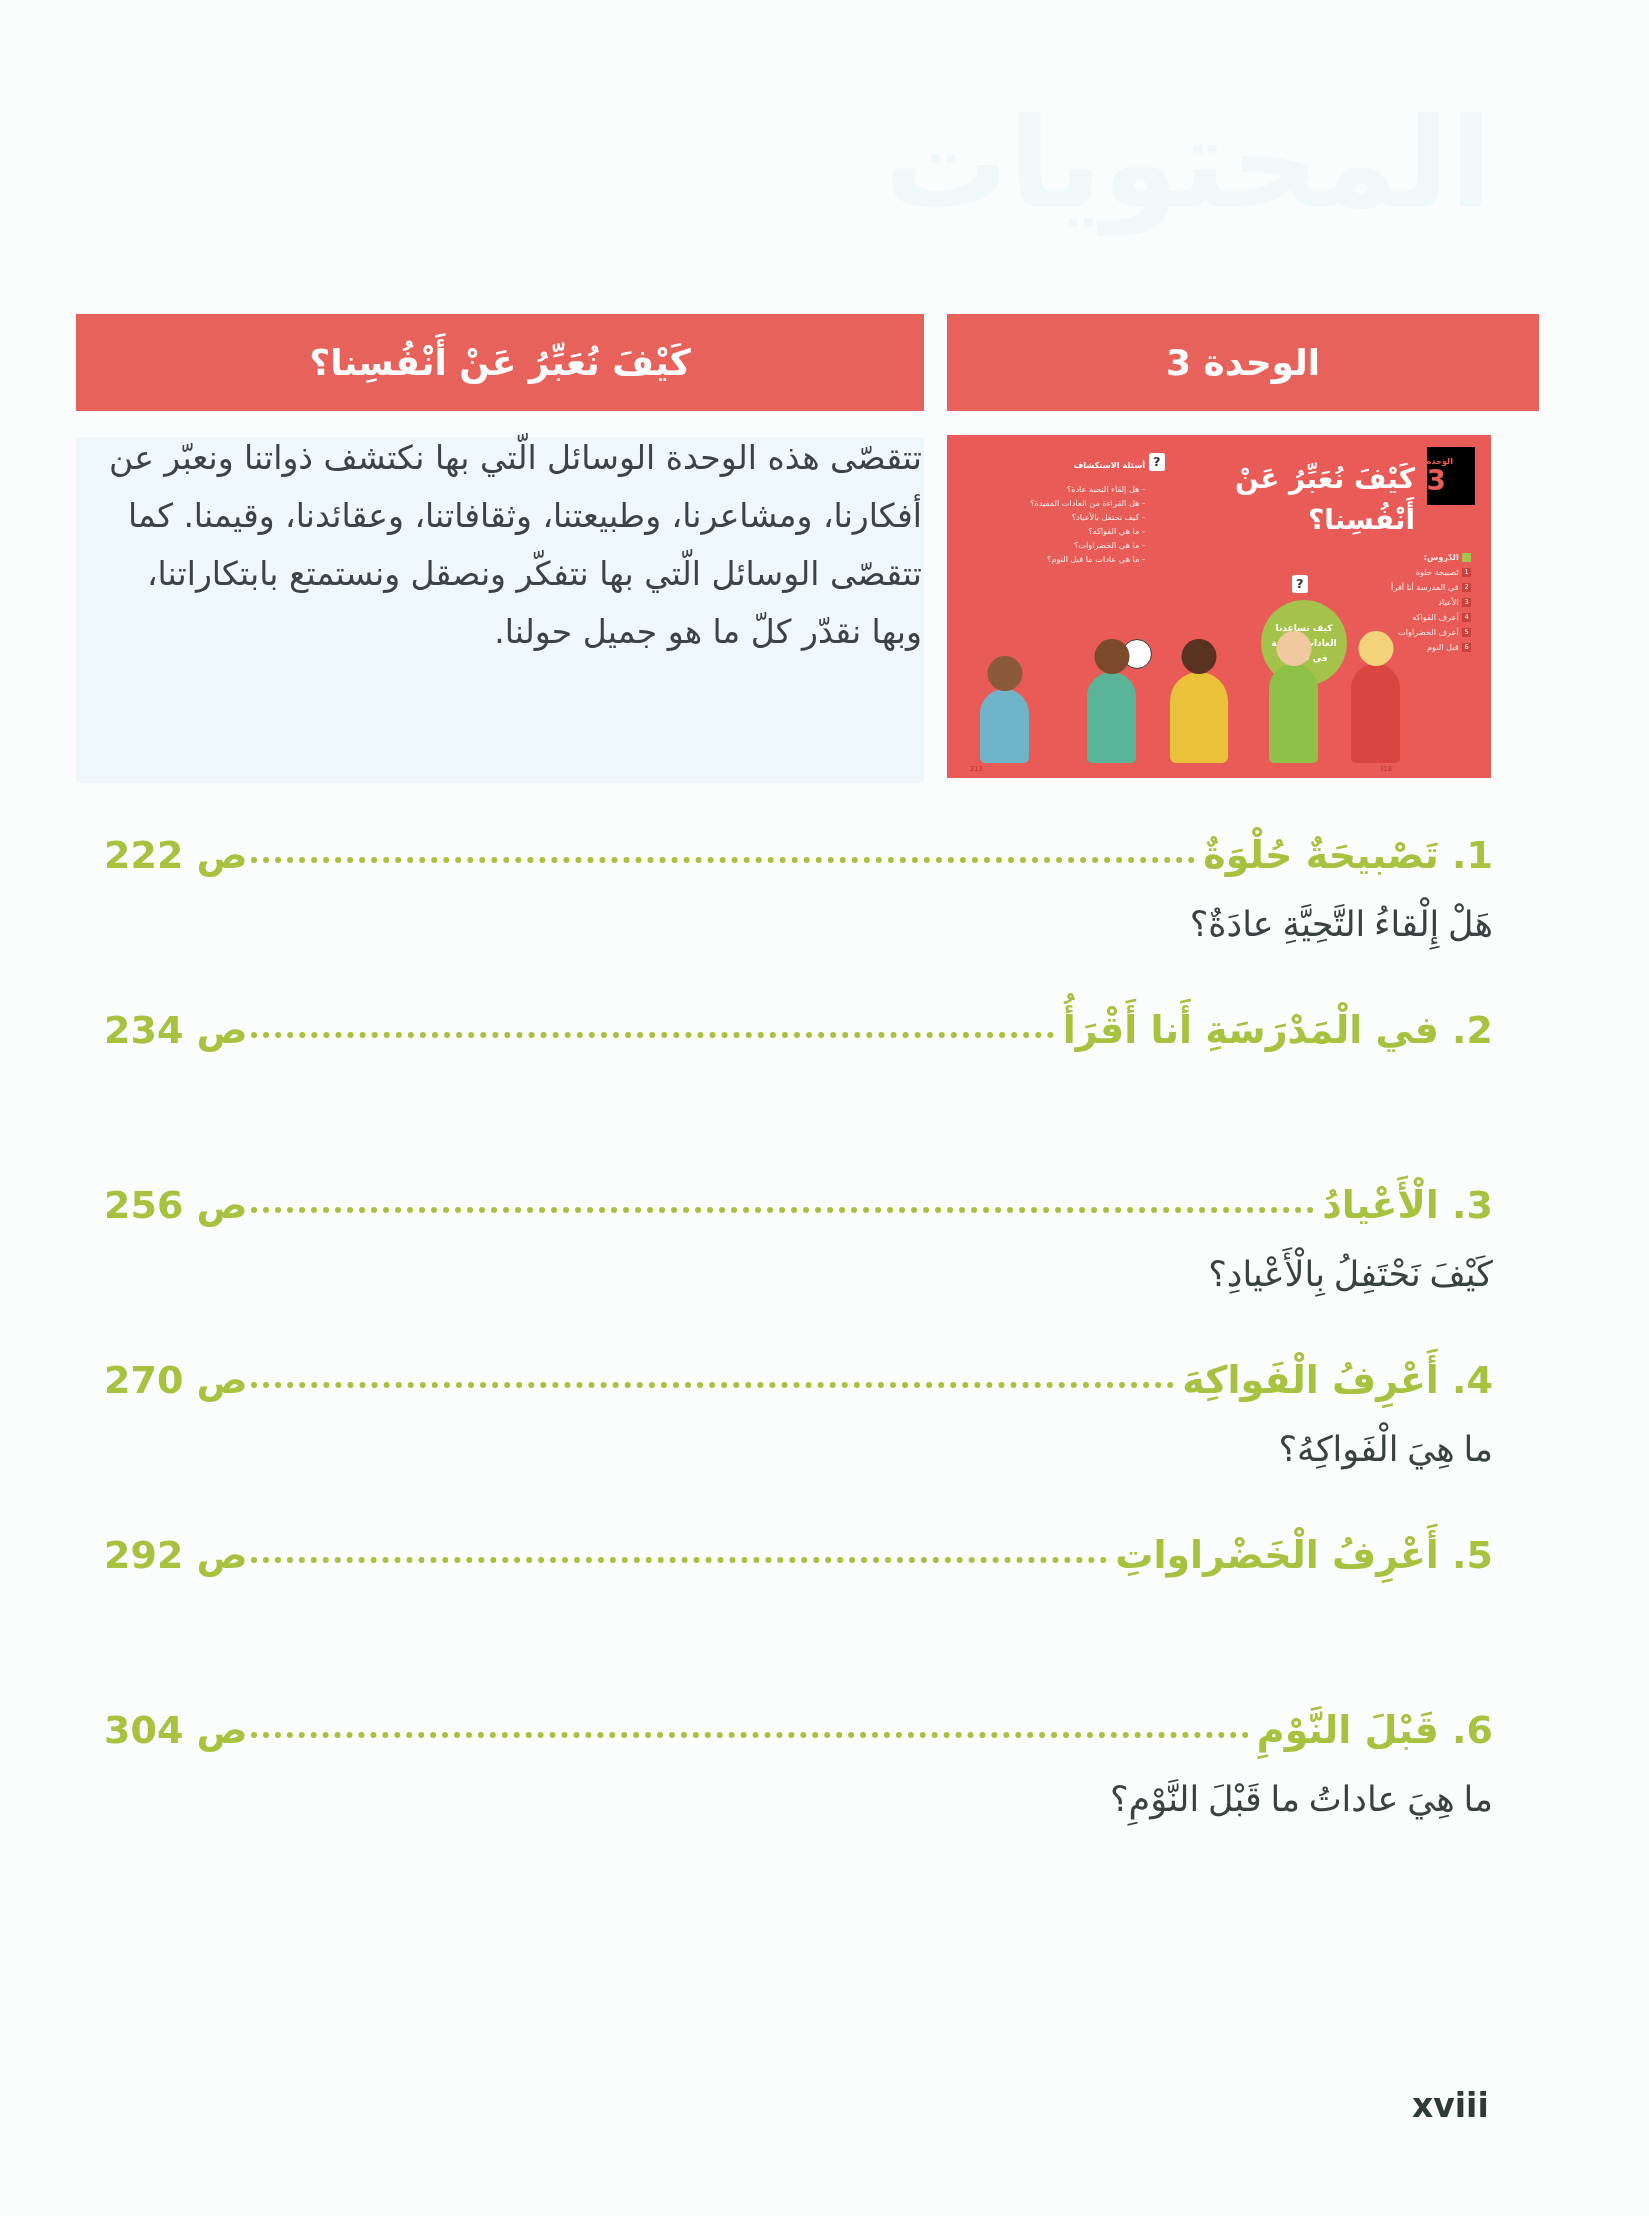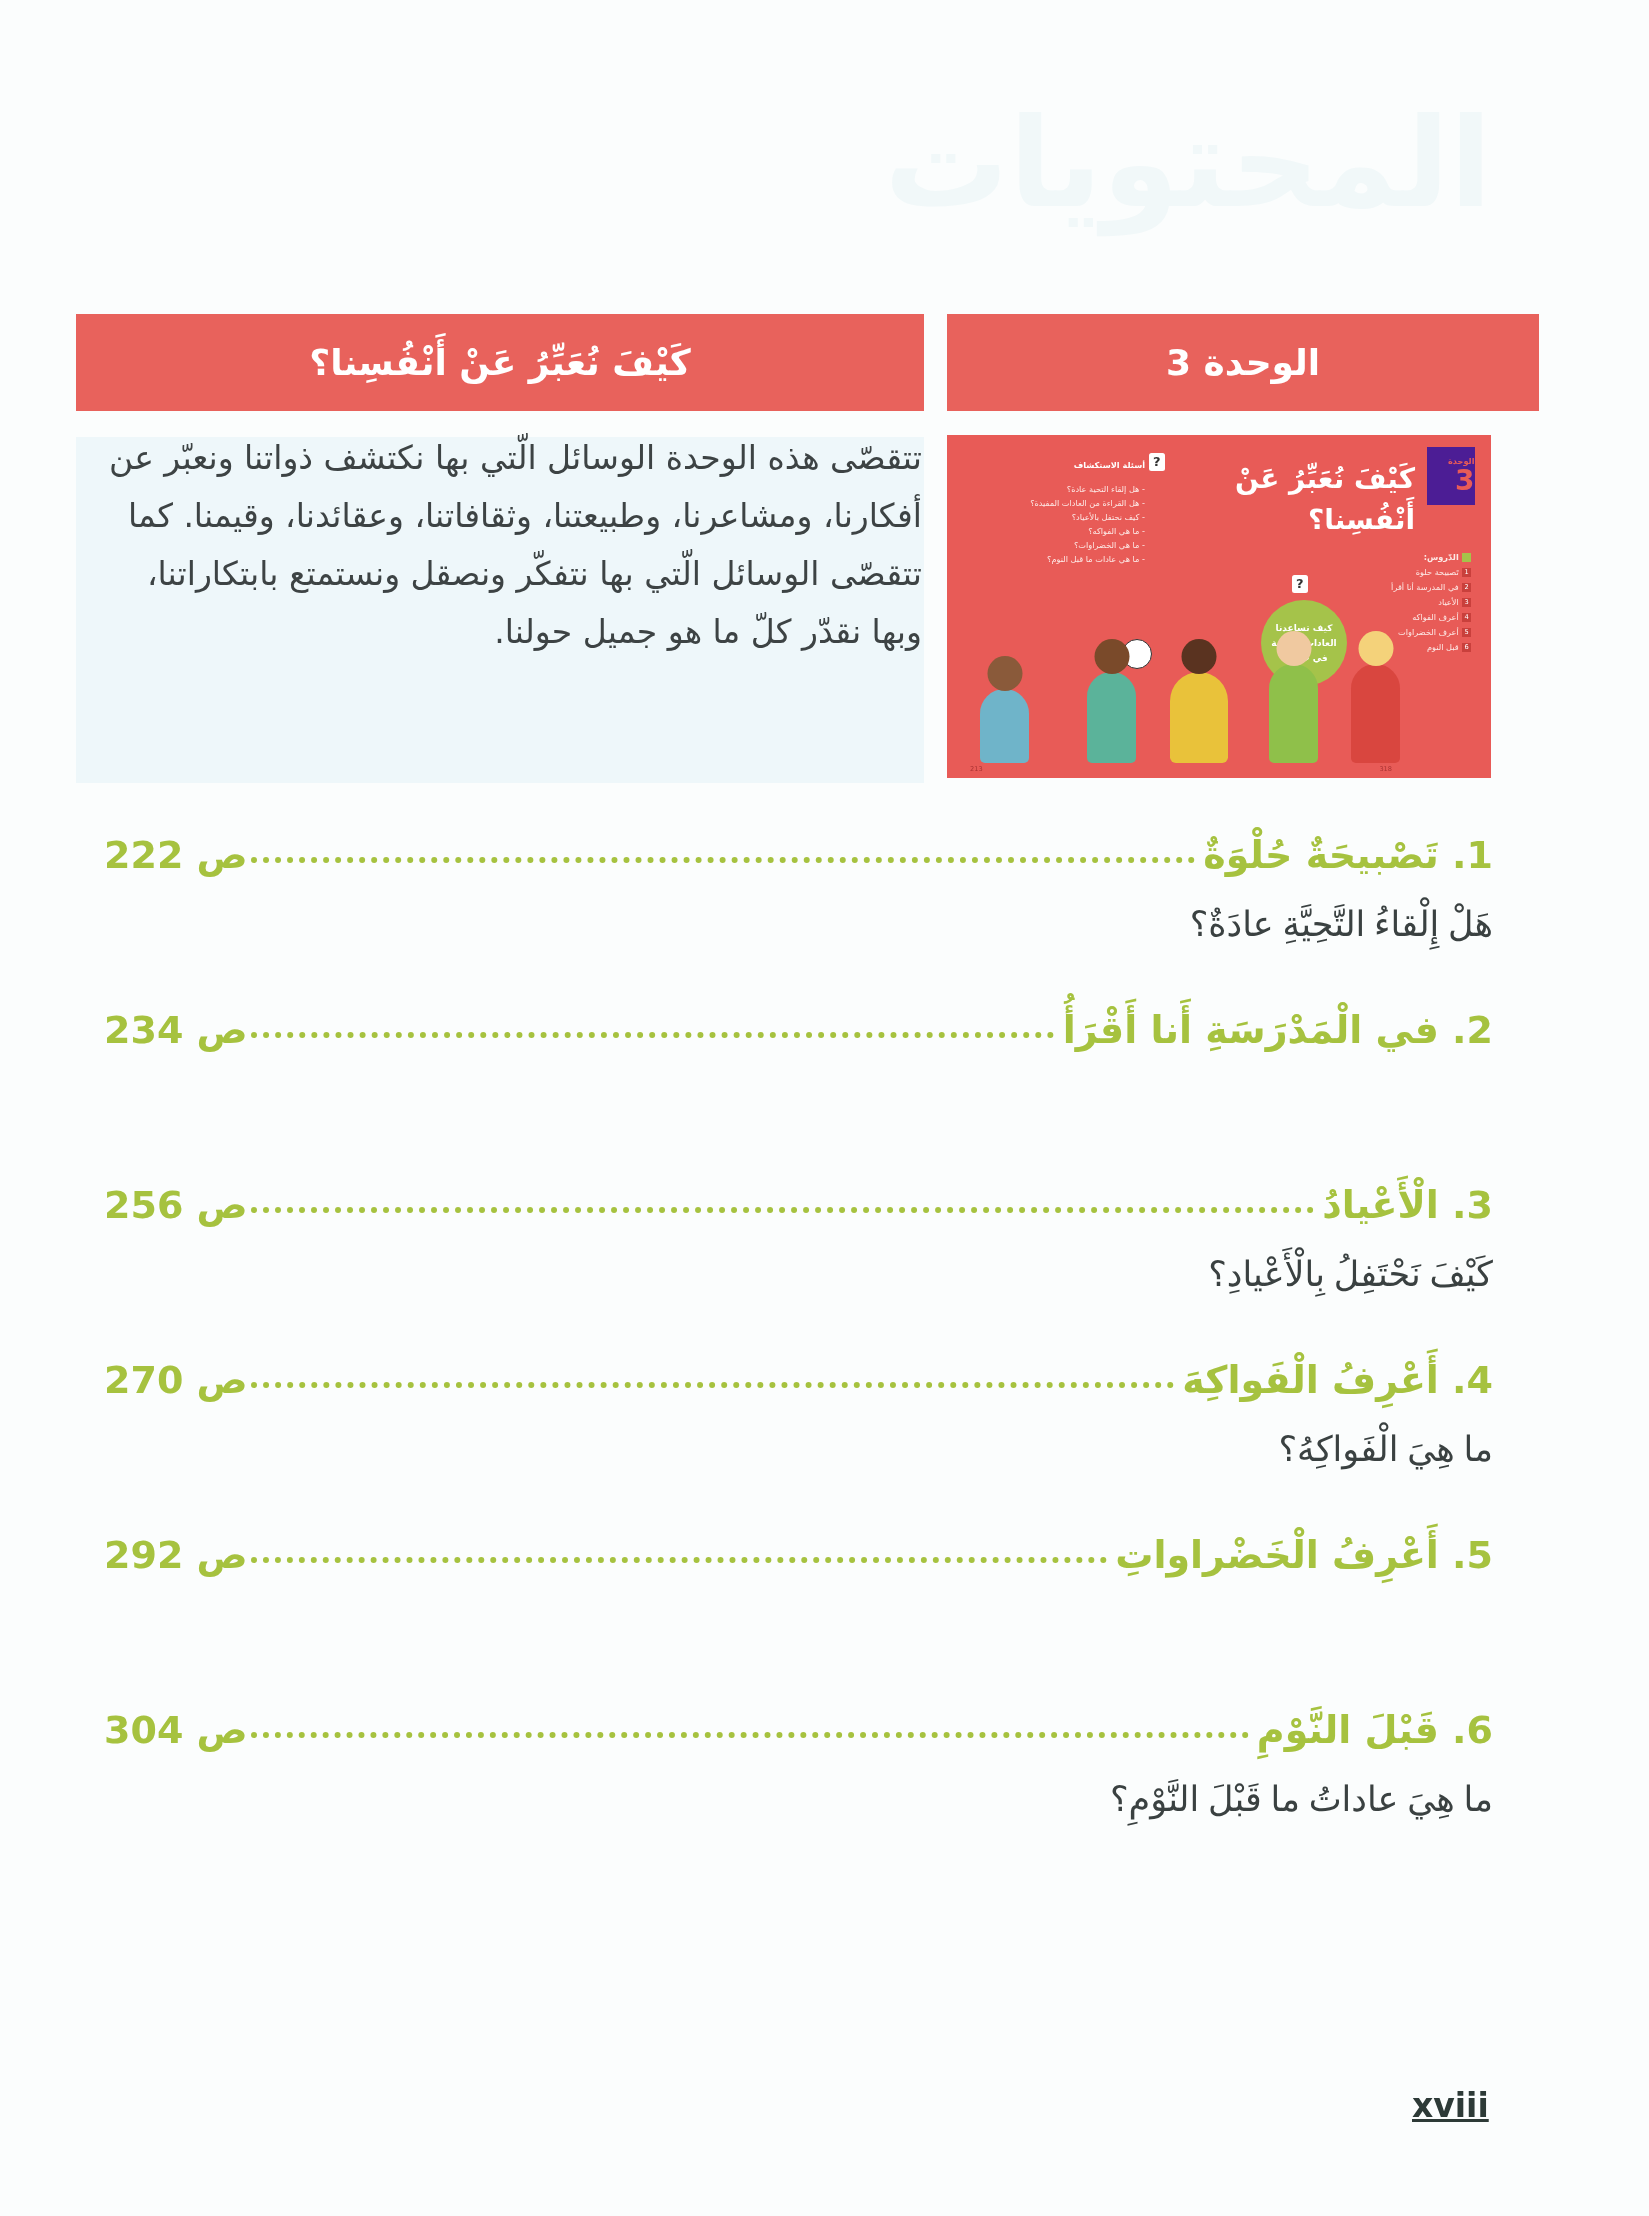--- a/index.html
+++ b/index.html
@@ -58,22 +58,22 @@
     .cover {
       position: absolute;
       top: 435px; left: 947px;
       width: 544px; height: 343px;
       background: #e85b57;
       overflow: hidden;
       direction: rtl;
     }
     .cover-unit-box {
       position: absolute; top: 11.5px; right: 16.5px;
-      width: 48px; height: 58px; background: #4c1d95;
-      display: flex; flex-direction: column; align-items: flex-start; justify-content: center;
+      width: 48px; height: 58px; background: #000000;
+      display: flex; flex-direction: column; align-items: flex-end; justify-content: center;
       color: #e85b57; font-weight: bold;
     }
     .cover-unit-box .lbl { font-size: 8.2px; }
     .cover-unit-box .num { font-size: 28px; line-height: 30px; }
     .cover-title {
       position: absolute; top: 23px; right: 76px;
       color: #fff; font-weight: bold; font-size: 28px; line-height: 41px;
       text-align: right; width: 181px;
     }
     .cover-lessons {
@@ -128,21 +128,21 @@
       border-bottom: 6.6px dotted #a6c23f;
       margin: 0 3.3px; position: relative; top: -5px;
     }
     .toc-page { white-space: nowrap; direction: rtl; margin-left: 28px; }
     .toc-question {
       font-size: 35px; color: #3a4141; text-align: right; margin-top: 5px; font-family: Liberation Serif, serif;
     }
 
     .page-num {
       position: absolute; top: 2086px; left: 1412px;
-      font-size: 33px; font-weight: bold; color: #2d3a37; text-decoration: underline;
+      font-size: 33px; font-weight: bold; color: #2d3a37;
     }
   </style>
 </head>
 <body>
 
 <div class="watermark-title">المحتويات</div>
 
 <div class="banner banner-unit">
   <span>الوحدة 3</span>
 </div>

